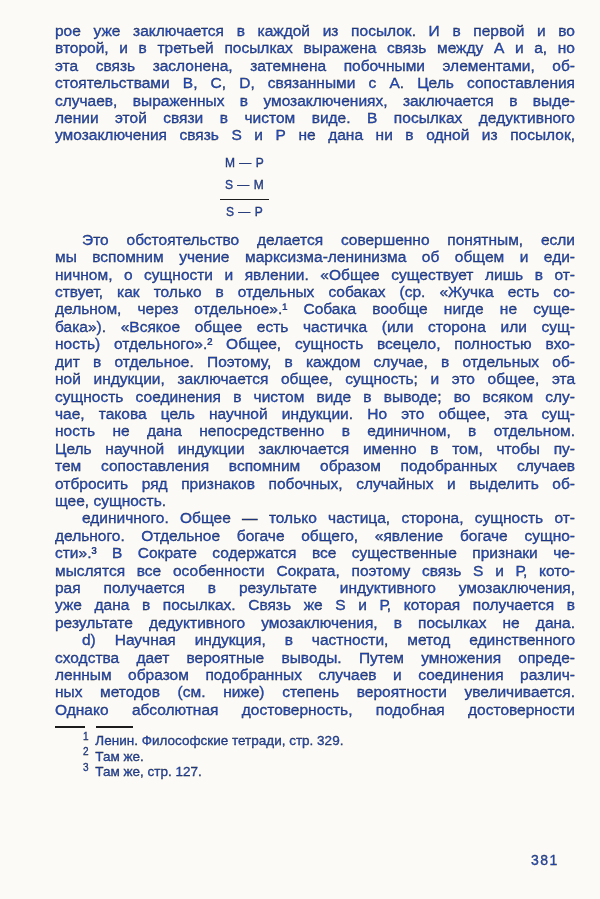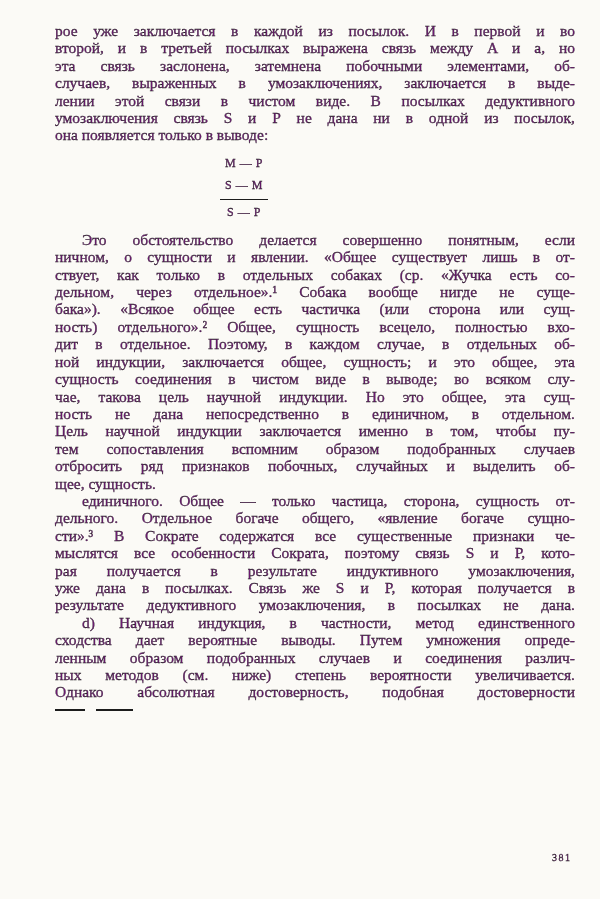--- a/index.html
+++ b/index.html
@@ -2,22 +2,22 @@
 <html><head>
 <meta charset="utf-8">
 <style>
   html,body{margin:0;padding:0;background:#e8e6e0;}
   .page{
     position:relative;
     width:600px;height:899px;
     box-sizing:border-box;
     background:#fbfaf6;
     padding:22px 25px 16px 55px;
-    font-family:Liberation Serif, serif;
-    color:#701a75;
+    font-family:Liberation Sans, sans-serif;
+    color:#1d4ed8;
     -webkit-text-stroke:0.3px #1c1c1c;
     overflow:hidden;
   }
   .text-column{width:100%;}
   .paragraph{margin:0;}
   .line{
     font-size:15.5px;
     line-height:17.4px;
     text-align:justify;
     text-align-last:justify;
@@ -34,45 +34,46 @@
   .f-conclusion{border-top:1.6px solid #1c1c1c;margin-top:3px;padding-top:1px;}
 
   .footnote-rule{
     width:78px;height:2px;margin:8px 0 5px 0;
     background:linear-gradient(90deg,#1c1c1c 0 38%,transparent 38% 52%,#1c1c1c 52% 100%);
   }
   .footnotes{padding-left:28px;}
   .footnote{font-size:13.5px;line-height:15.4px;}
   .fn-marker{font-size:10px;margin-right:3px;vertical-align:super;line-height:0;}
   .page-number{
-    position:absolute;top:852px;left:552px;
-    font-size:10px;letter-spacing:1.5px;
+    position:absolute;top:852px;left:531px;
+    font-size:14px;letter-spacing:1.5px;
   }
 </style>
 </head>
 <body>
 
 <div class="page">
   <div class="text-column" id="content">
       <div class="paragraph">
         <div class="line">рое уже заключается в каждой из посылок. И в первой и во</div>
         <div class="line">второй, и в третьей посылках выражена связь между А и а, но</div>
         <div class="line">эта связь заслонена, затемнена побочными элементами, об-</div>
+        <div class="line">стоятельствами В, С, D, связанными с А. Цель сопоставления</div>
         <div class="line">случаев, выраженных в умозаключениях, заключается в выде-</div>
         <div class="line">лении этой связи в чистом виде. В посылках дедуктивного</div>
         <div class="line">умозаключения связь S и Р не дана ни в одной из посылок,</div>
-        <div class="line no-stretch">она появляется только в выводе:</div>
       </div>
       <div class="formula">
     <div class="f-line">M — P</div>
     <div class="f-line">S — M</div>
     <div class="f-line f-conclusion">S — P</div>
   </div>
       <div class="paragraph indent">
         <div class="line">Это обстоятельство делается совершенно понятным, если</div>
+        <div class="line">мы вспомним учение марксизма-ленинизма об общем и еди-</div>
         <div class="line">ничном, о сущности и явлении. «Общее существует лишь в от-</div>
         <div class="line">ствует, как только в отдельных собаках (ср. «Жучка есть со-</div>
         <div class="line">дельном, через отдельное».¹ Собака вообще нигде не суще-</div>
         <div class="line">бака»). «Всякое общее есть частичка (или сторона или сущ-</div>
         <div class="line">ность) отдельного».² Общее, сущность всецело, полностью вхо-</div>
         <div class="line">дит в отдельное. Поэтому, в каждом случае, в отдельных об-</div>
         <div class="line">ной индукции, заключается общее, сущность; и это общее, эта</div>
         <div class="line">сущность соединения в чистом виде в выводе; во всяком слу-</div>
         <div class="line">чае, такова цель научной индукции. Но это общее, эта сущ-</div>
         <div class="line">ность не дана непосредственно в единичном, в отдельном.</div>
@@ -92,14 +93,28 @@
       </div>
       <div class="paragraph indent">
         <div class="line">d) Научная индукция, в частности, метод единственного</div>
         <div class="line">сходства дает вероятные выводы. Путем умножения опреде-</div>
         <div class="line">ленным образом подобранных случаев и соединения различ-</div>
         <div class="line">ных методов (см. ниже) степень вероятности увеличивается.</div>
         <div class="line">Однако абсолютная достоверность, подобная достоверности</div>
       </div>
     </div>
   <div class="footnote-rule"></div>
+  <div class="footnotes" id="footnotes">
+      <div class="footnote">
+    <sup class="fn-marker">1</sup>
+    <span class="fn-text">Ленин. Философские тетради, стр. 329.</span>
+  </div>
+      <div class="footnote">
+    <sup class="fn-marker">2</sup>
+    <span class="fn-text">Там же.</span>
+  </div>
+      <div class="footnote">
+    <sup class="fn-marker">3</sup>
+    <span class="fn-text">Там же, стр. 127.</span>
+  </div>
+    </div>
   <div class="page-number">381</div>
 </div>
 
 </body></html>

